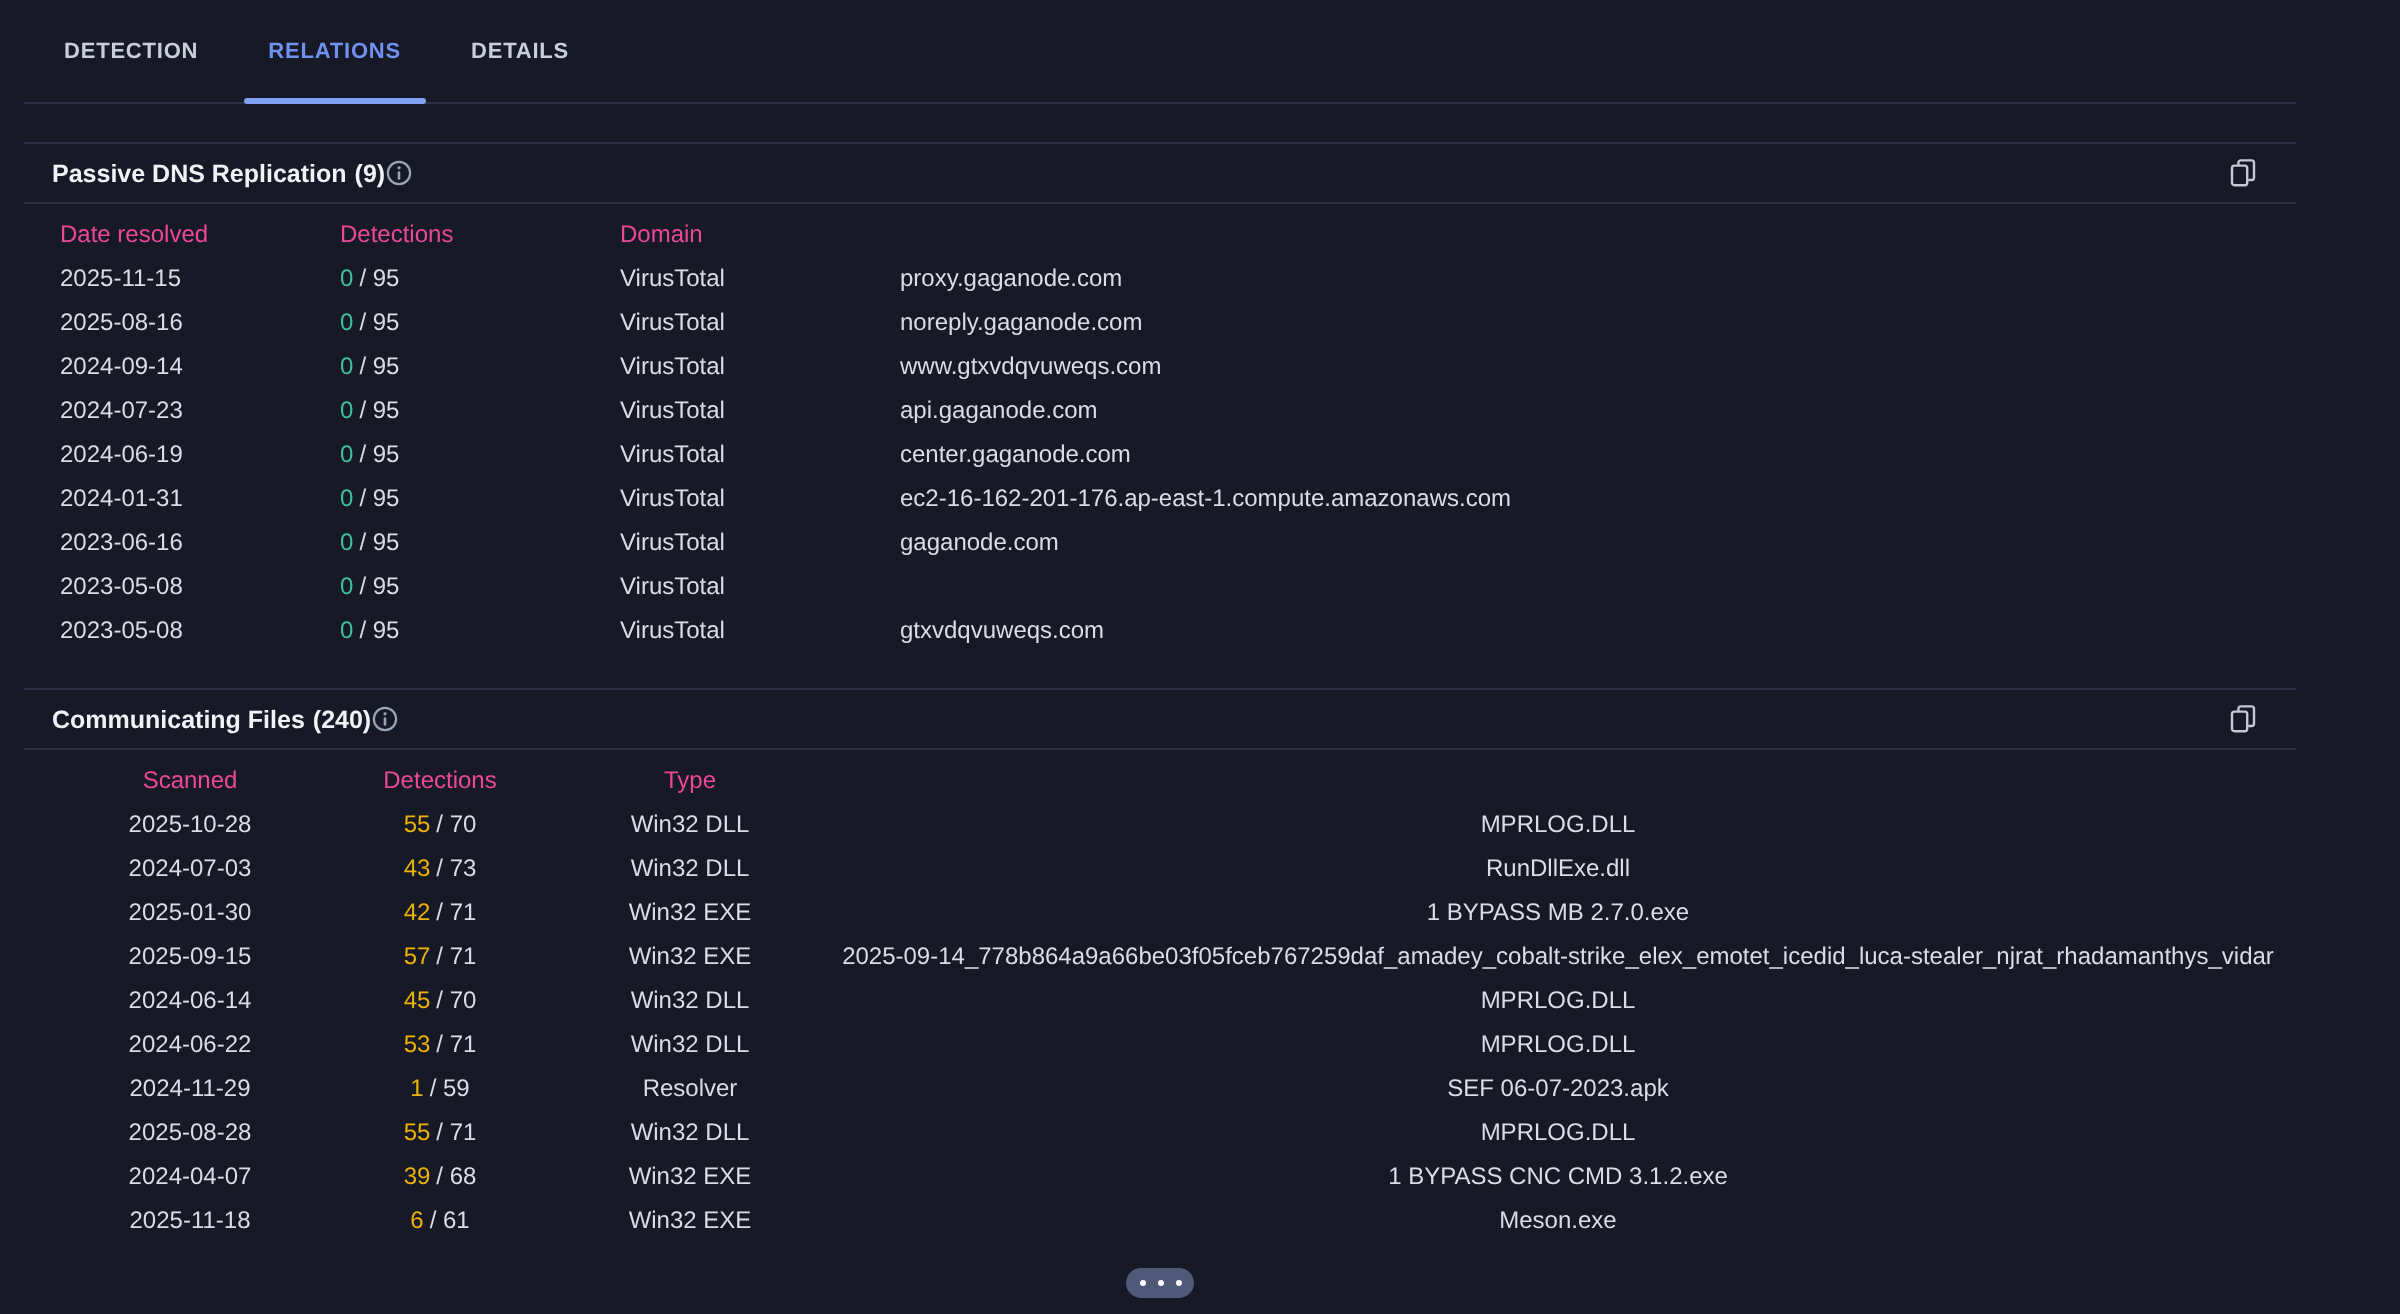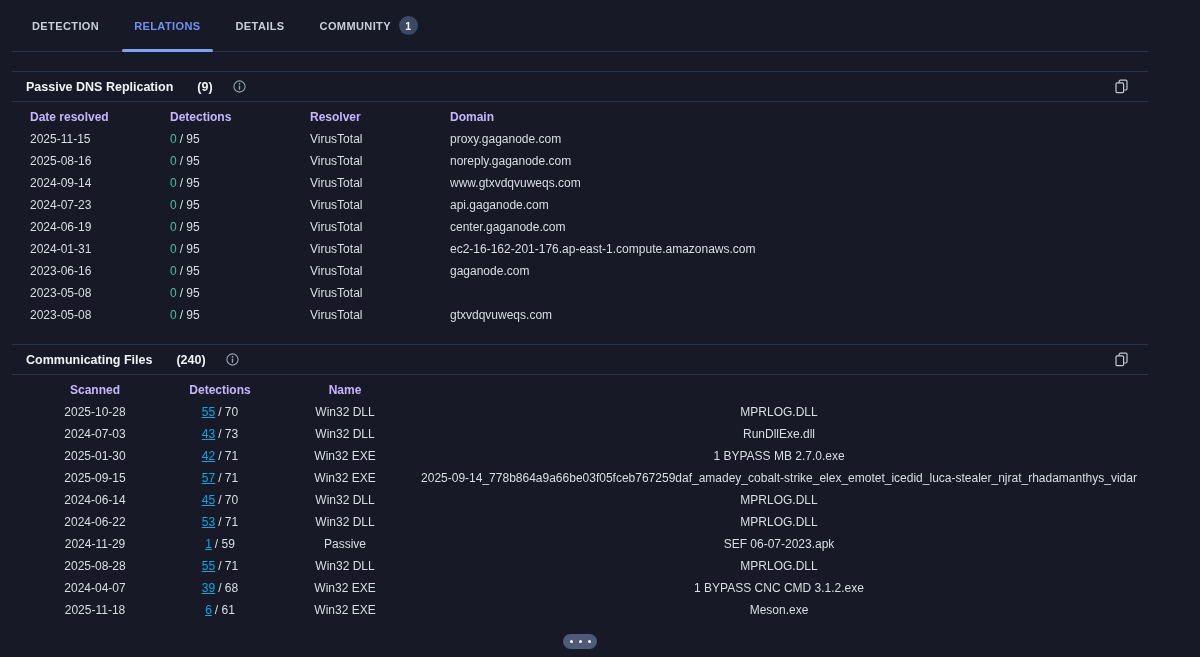--- a/index.html
+++ b/index.html
@@ -33,35 +33,35 @@
   }
 
   
   section.relbox { margin-top:19px; }
   section.relbox + section.relbox { margin-top:18px; }
   .sec-head {
     display:flex; align-items:center; justify-content:space-between;
     height:31px; padding:0 20px 0 14px;
     border-top:1px solid #2b3248; border-bottom:1px solid #2b3248;
   }
-  .sec-title-wrap { display:flex; align-items:center; gap:20px; }
+  .sec-title-wrap { display:flex; align-items:center; gap:0; }
   .sec-title { font-size:12.5px; font-weight:bold; color:#f0f2f6; }
   .sec-count { font-size:12.5px; font-weight:bold; color:#f0f2f6; margin-left:4px; }
   .icon-btn { display:inline-flex; align-items:center; cursor:pointer; background:none; border:none; padding:0; }
 
   
   .tbl { padding-left:18px; }
   .tr { display:grid; height:22px; line-height:22px; font-size:12px; white-space:nowrap; }
   .dns .tr   { grid-template-columns:140px 140px 140px 1fr; }
   .files .tr { grid-template-columns:130px 120px 130px 1fr;text-align:center; }
-  .thead .tr { height:26px; line-height:30px; font-weight:bold; color:#c4b5fd; }
+  .thead .tr { height:26px; line-height:30px; font-weight:normal; color:#ec4899; }
   .cell { overflow:hidden; text-overflow:ellipsis; }
   .num { font-variant-numeric:tabular-nums; }
   .dns  .num { color:#3fc1a0; }
-  .files .num { color:#0ea5e9;text-decoration:underline; }
+  .files .num { color:#eab308; }
   .den { color:#d9dde5; margin-left:3px; }
   .linkish { cursor:pointer; }
 
   
   .more-wrap { display:flex; justify-content:center; margin-top:13px; }
   .more {
     display:flex; align-items:center; justify-content:center; gap:6px;
     width:34px; height:15px; border-radius:8px; border:none;
     background:#4e5a77; cursor:pointer;
   }
@@ -76,24 +76,20 @@
 
   <nav class="tabbar">
     <div class="tab">
       <span>DETECTION</span>
     </div>
     <div class="tab active">
       <span>RELATIONS</span>
     </div>
     <div class="tab">
       <span>DETAILS</span>
-    </div>
-    <div class="tab">
-      <span>COMMUNITY</span>
-      <span class="badge">1</span>
     </div>
   </nav>
 
   <section class="relbox">
     <header class="sec-head">
       <div class="sec-title-wrap">
         <span class="sec-title">Passive DNS Replication</span>
         <span class="sec-count">(9)</span>
         <span class="icon-btn">
           <svg width="13" height="13" viewBox="0 0 14 14">
@@ -108,21 +104,20 @@
           <rect x="1" y="3.8" width="7.6" height="9.8" rx="1.2" fill="none" stroke="#c3c8d4" stroke-width="1.2"></rect>
           <path d="M4.2 3.8 V2.4 a1.2 1.2 0 0 1 1.2 -1.2 h5.4 a1.2 1.2 0 0 1 1.2 1.2 v7.4 a1.2 1.2 0 0 1 -1.2 1.2 h-1.7" fill="none" stroke="#c3c8d4" stroke-width="1.2"></path>
         </svg>
       </button>
     </header>
     <div class="tbl dns">
       <div class="thead">
         <div class="tr">
           <span class="cell">Date resolved</span>
           <span class="cell">Detections</span>
-          <span class="cell">Resolver</span>
           <span class="cell">Domain</span>
         </div>
       </div>
       <div class="tbody">
 
           <div class="tr">
             <span class="cell">2025-11-15</span>
             <span class="cell"><span class="num">0</span><span class="den">/ 95</span></span>
             <span class="cell">VirusTotal</span>
             <span class="cell linkish">proxy.gaganode.com</span>
@@ -204,21 +199,21 @@
           <rect x="1" y="3.8" width="7.6" height="9.8" rx="1.2" fill="none" stroke="#c3c8d4" stroke-width="1.2"></rect>
           <path d="M4.2 3.8 V2.4 a1.2 1.2 0 0 1 1.2 -1.2 h5.4 a1.2 1.2 0 0 1 1.2 1.2 v7.4 a1.2 1.2 0 0 1 -1.2 1.2 h-1.7" fill="none" stroke="#c3c8d4" stroke-width="1.2"></path>
         </svg>
       </button>
     </header>
     <div class="tbl files">
       <div class="thead">
         <div class="tr">
           <span class="cell">Scanned</span>
           <span class="cell">Detections</span>
-          <span class="cell">Name</span>
+          <span class="cell">Type</span>
         </div>
       </div>
       <div class="tbody">
 
           <div class="tr">
             <span class="cell">2025-10-28</span>
             <span class="cell"><span class="num">55</span><span class="den">/ 70</span></span>
             <span class="cell">Win32 DLL</span>
             <span class="cell linkish">MPRLOG.DLL</span>
           </div>
@@ -254,21 +249,21 @@
           <div class="tr">
             <span class="cell">2024-06-22</span>
             <span class="cell"><span class="num">53</span><span class="den">/ 71</span></span>
             <span class="cell">Win32 DLL</span>
             <span class="cell linkish">MPRLOG.DLL</span>
           </div>
 
           <div class="tr">
             <span class="cell">2024-11-29</span>
             <span class="cell"><span class="num">1</span><span class="den">/ 59</span></span>
-            <span class="cell">Passive</span>
+            <span class="cell">Resolver</span>
             <span class="cell linkish">SEF 06-07-2023.apk</span>
           </div>
 
           <div class="tr">
             <span class="cell">2025-08-28</span>
             <span class="cell"><span class="num">55</span><span class="den">/ 71</span></span>
             <span class="cell">Win32 DLL</span>
             <span class="cell linkish">MPRLOG.DLL</span>
           </div>
 

